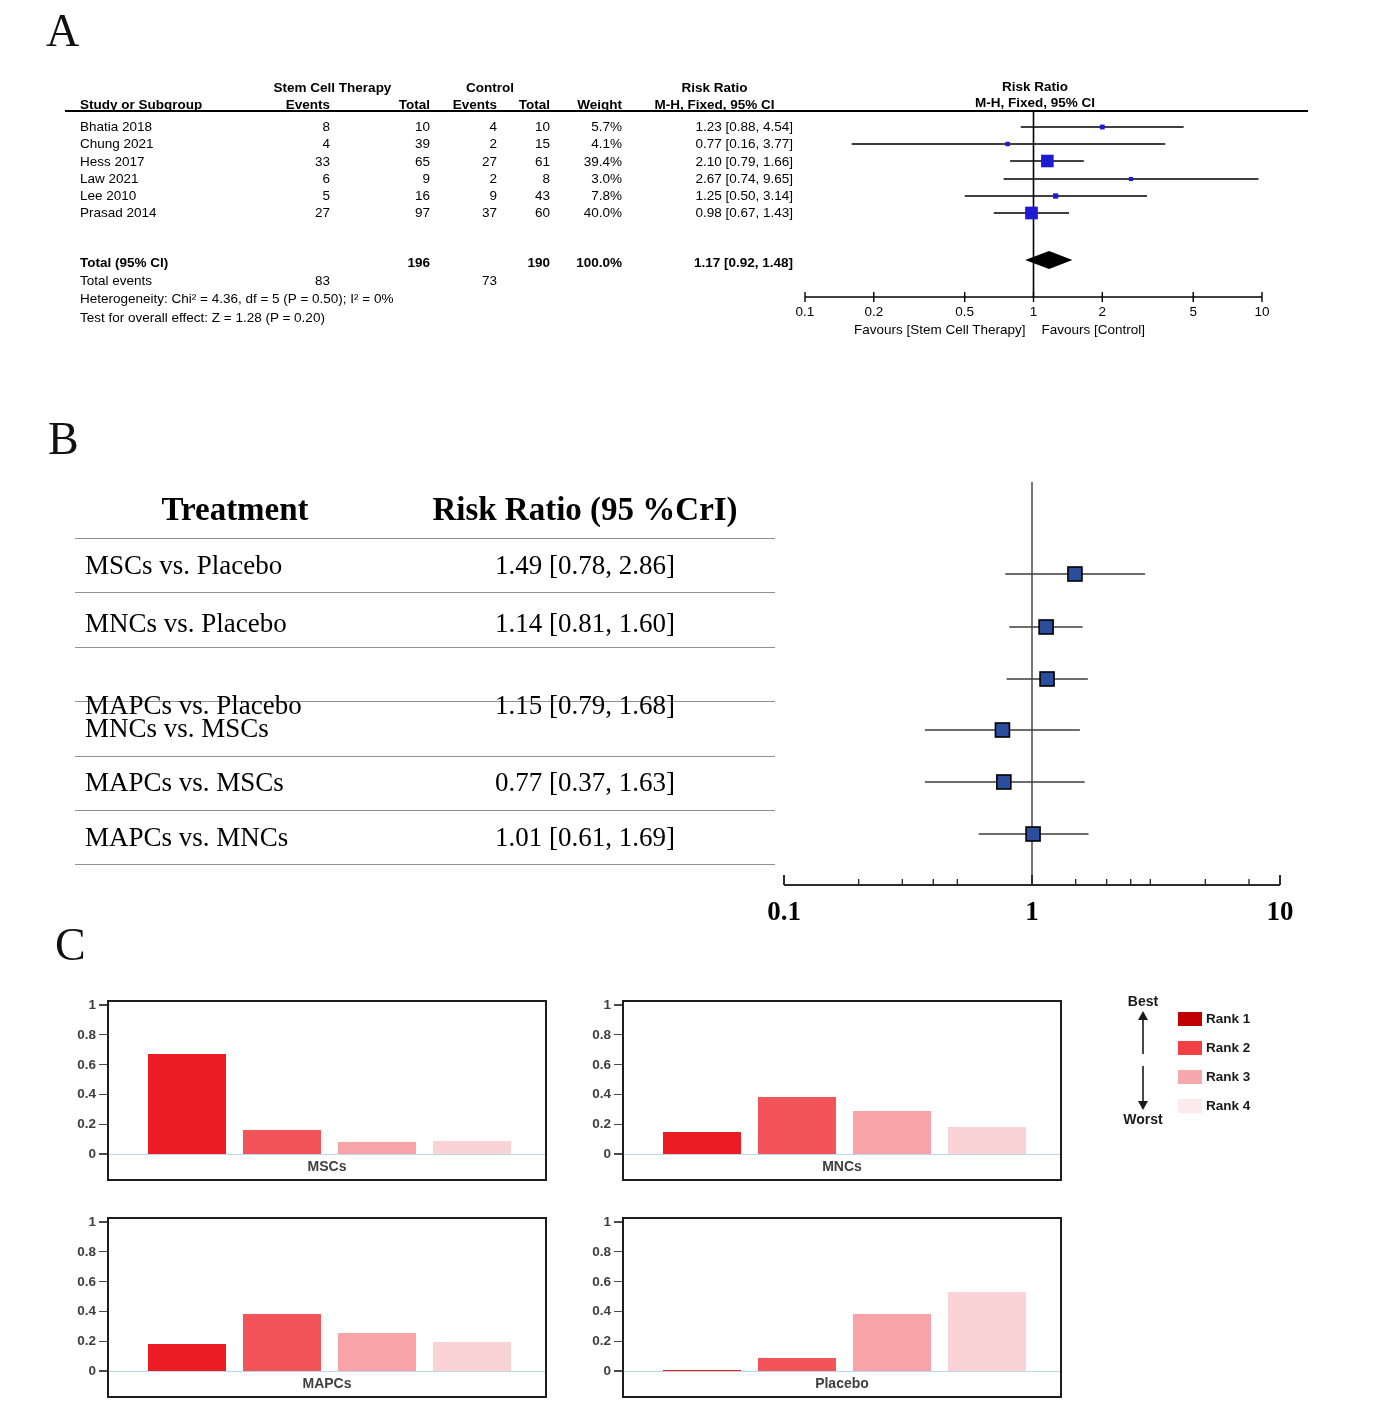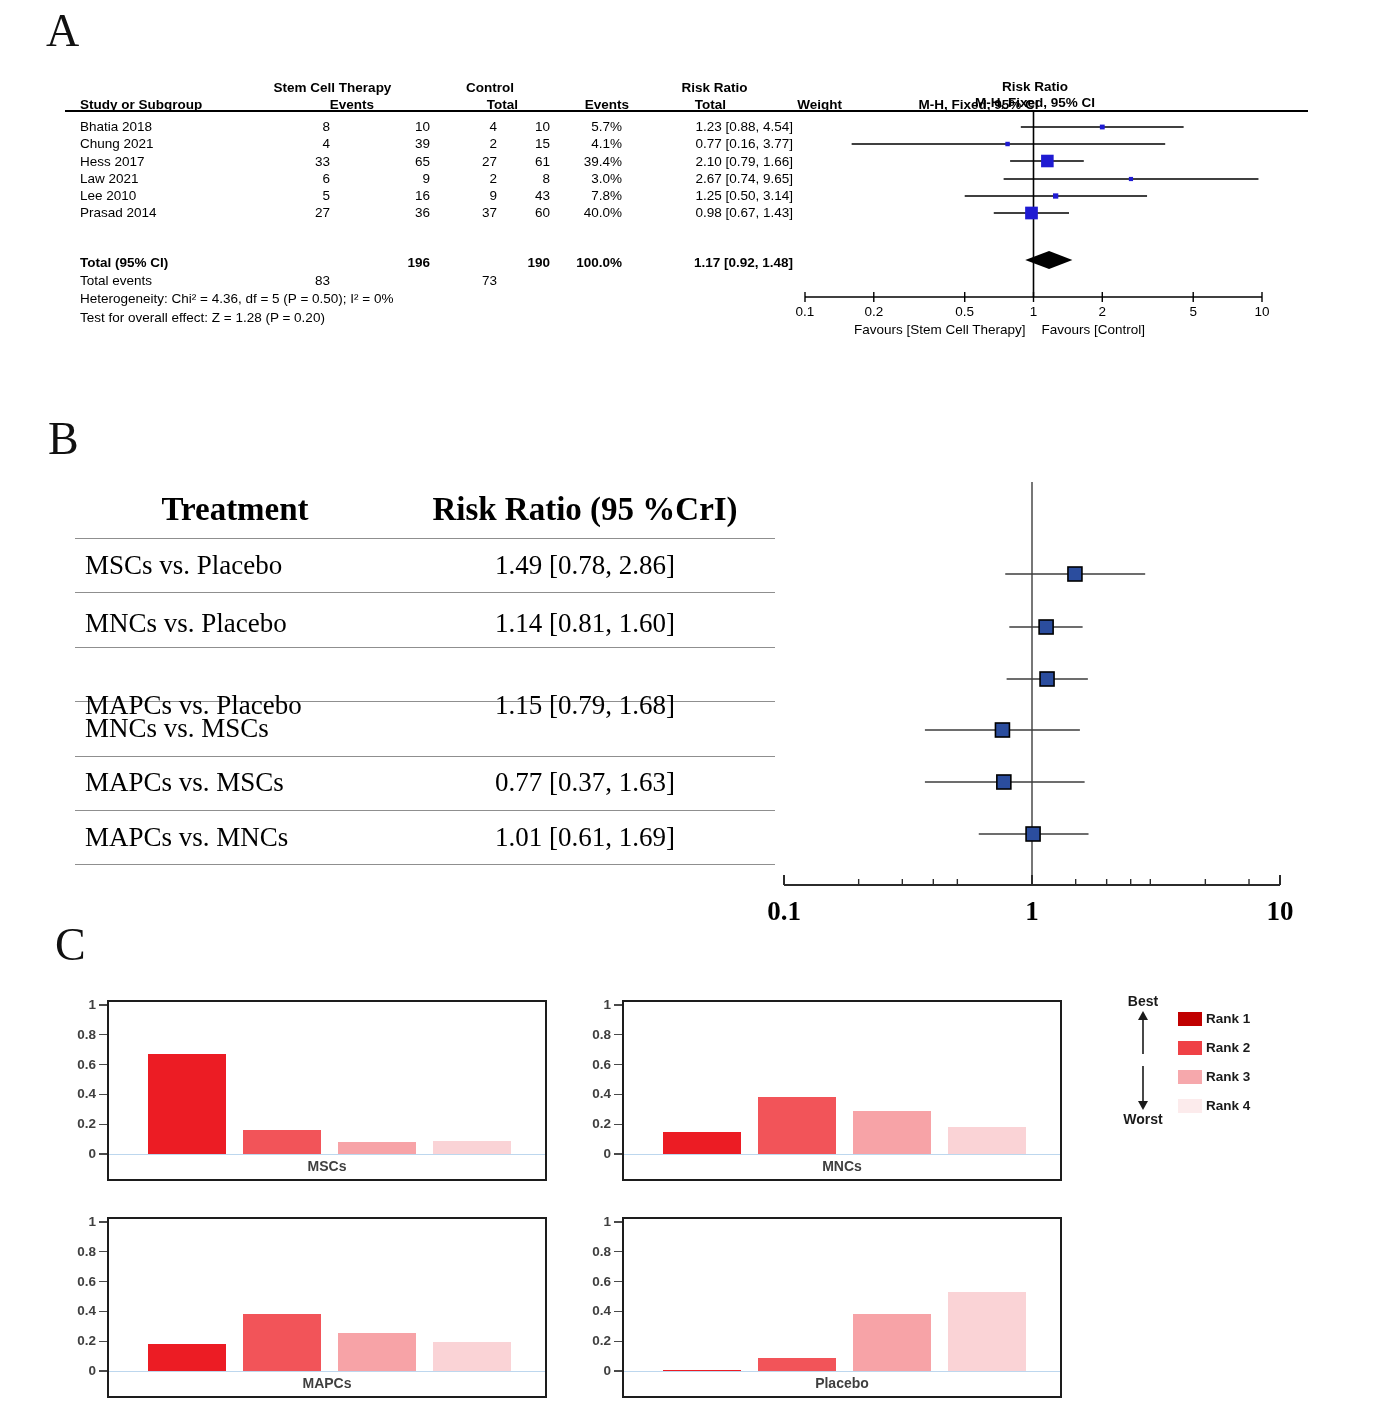--- a/index.html
+++ b/index.html
@@ -62,21 +62,21 @@
   <div class="abs panel-letter" style="left:46px; top:8px;">A</div>
 
   <div id="a-table">
     <div class="a-grid-group abs b" style="top:2px;">
       <div></div>
       <div class="ctr">Stem Cell Therapy</div>
       <div class="ctr">Control</div>
       <div></div>
       <div class="ctr">Risk Ratio</div>
     </div>
-    <div class="a-grid abs b" style="top:18px;gap:44px;">
+    <div class="a-grid abs b" style="top:18px;">
       <div class="c1">Study or Subgroup</div>
       <div class="num">Events</div>
       <div class="num">Total</div>
       <div class="num">Events</div>
       <div class="num">Total</div>
       <div class="num">Weight</div>
       <div class="ctr">M-H, Fixed, 95% CI</div>
     </div>
     <div class="abs" id="a-rows" style="top:40px;">
         <div class="a-grid">
@@ -120,21 +120,21 @@
           <div class="num">5</div>
           <div class="num">16</div>
           <div class="num">9</div>
           <div class="num">43</div>
           <div class="num">7.8%</div>
           <div class="rr">1.25 [0.50, 3.14]</div>
         </div>
         <div class="a-grid">
           <div class="c1">Prasad 2014</div>
           <div class="num">27</div>
-          <div class="num">36</div>
+          <div class="num">97</div>
           <div class="num">37</div>
           <div class="num">60</div>
           <div class="num">40.0%</div>
           <div class="rr">0.98 [0.67, 1.43]</div>
         </div>
       </div>
     <div class="a-grid abs b" style="top:176px;">
       <div class="c1">Total (95% CI)</div>
       <div></div>
       <div class="num">196</div>

